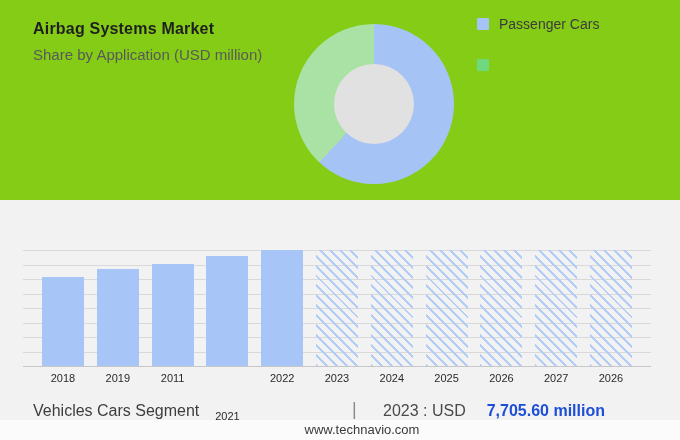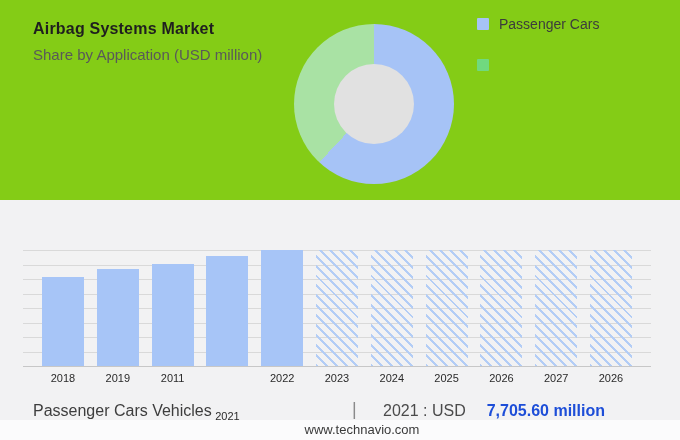--- a/index.html
+++ b/index.html
@@ -55,23 +55,23 @@
       <span class="legend-label">Passenger Cars</span>
     </div>
     <div class="legend-item li1">
       <span class="swatch" style="background: rgb(112, 217, 127);"></span>
     </div>
   </div>
 </div>
 
 <div class="chart-section" id="plot">
 
-  <span class="segment-label">Passenger Cars Vehicles</span>
+  <span class="segment-label">Vehicles Cars Segment</span>
   <span class="footer-divider">|</span>
-  <span class="footer-value"><span>2021 : USD</span><b>7,705.60 million</b></span>
+  <span class="footer-value"><span>2023 : USD</span><b>7,705.60 million</b></span>
 <div class="gridline" style="top: 50px;"></div>
     <div class="gridline" style="top: 64.5px;"></div>
     <div class="gridline" style="top: 79px;"></div>
     <div class="gridline" style="top: 93.5px;"></div>
     <div class="gridline" style="top: 108px;"></div>
     <div class="gridline" style="top: 122.5px;"></div>
     <div class="gridline" style="top: 137px;"></div>
     <div class="gridline" style="top: 151.5px;"></div>
     <div class="gridline base" style="top: 166px;"></div>
     <div class="bar solid" style="left: 42px; width: 42px; top: 77.028px; height: 88.972px;"></div>

